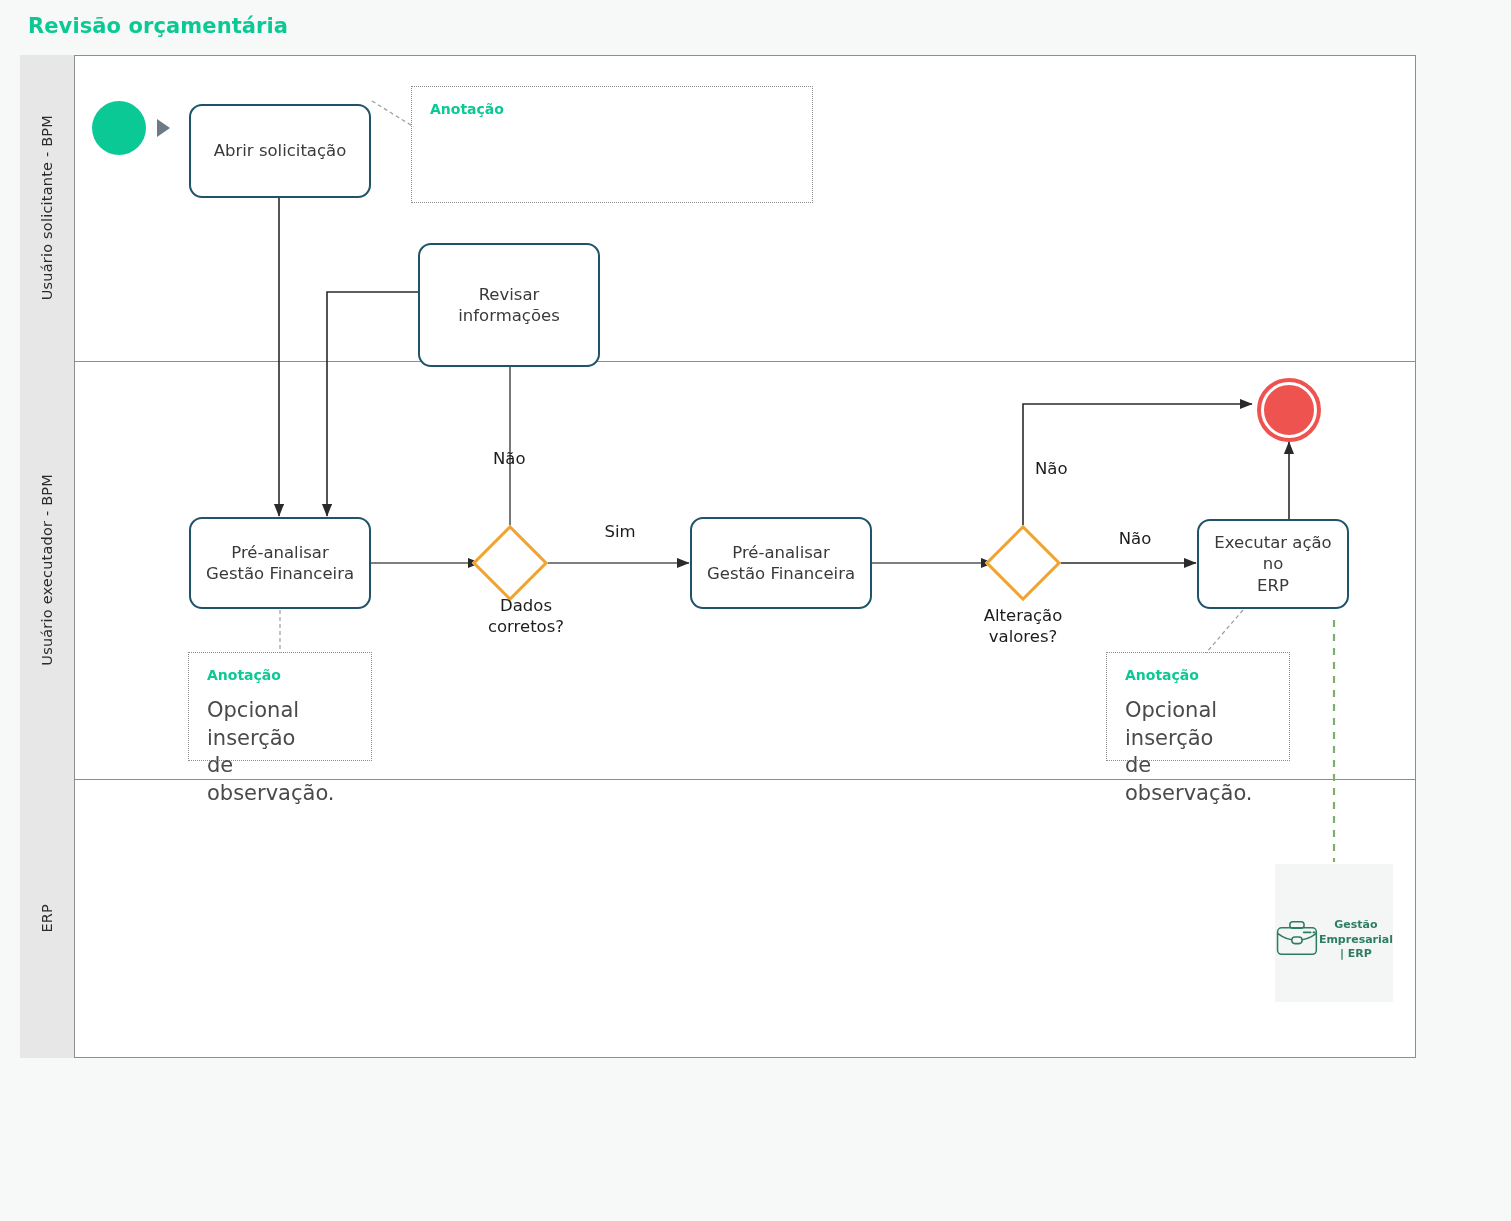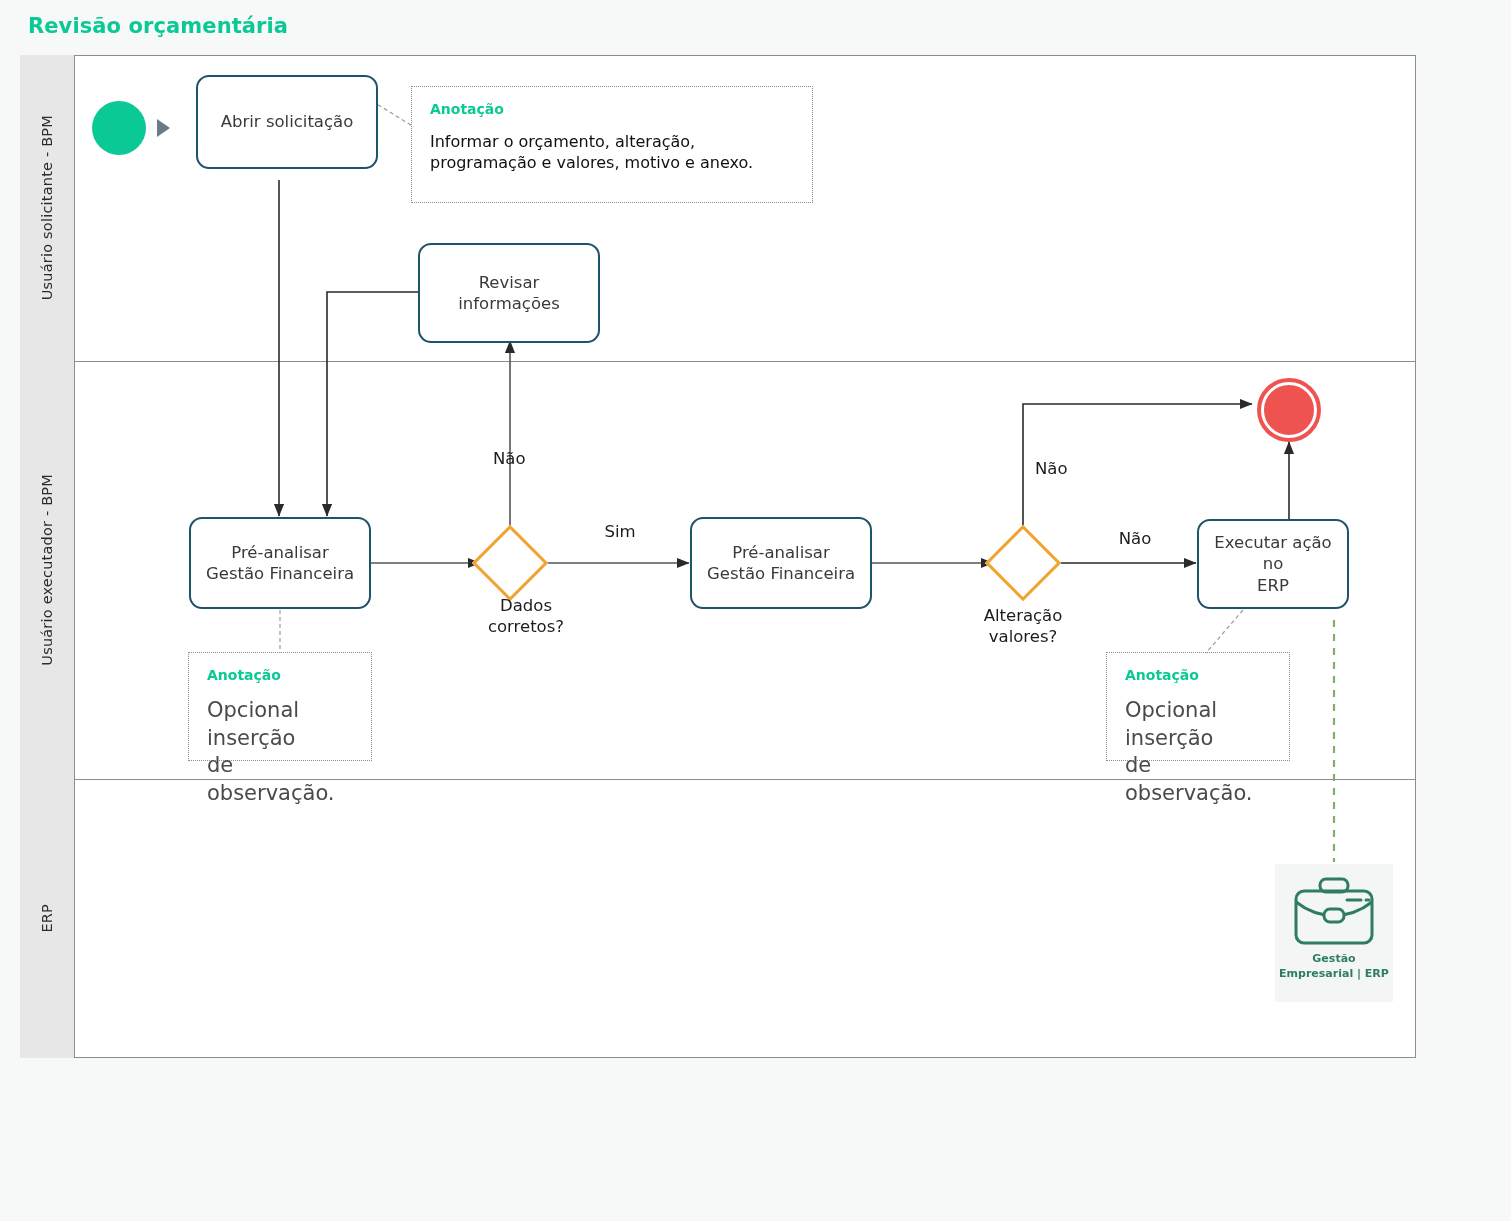--- a/index.html
+++ b/index.html
@@ -169,21 +169,21 @@
   
   #erp-system {
     position: absolute;
     left: 1275px;
     top: 864px;
     width: 118px;
     height: 138px;
     background: #f4f6f5;
     box-sizing: border-box;
     display: flex;
-    flex-direction: column;
+    flex-direction: row;
     align-items: center;
     justify-content: flex-start;
     padding-top: 10px;
   }
   #erp-system .erp-caption {
     margin-top: 4px;
     font-size: 11px;
     font-weight: bold;
     color: #2e7d62;
     text-align: center;
@@ -251,25 +251,25 @@
   <path d="M280,610 L280,653" fill="none" stroke="#9b9b9b" stroke-width="1.2" stroke-dasharray="4,3"></path>
 
   <path d="M1243,610 L1206,653" fill="none" stroke="#9b9b9b" stroke-width="1.2" stroke-dasharray="4,3"></path>
 
   <path d="M1334,620 L1334,862" fill="none" stroke="#7fae6e" stroke-width="2.2" stroke-dasharray="7,7"></path>
 </svg>
 
 <div class="node start-event" style="left:92px; top:101px;"></div>
 <div class="node start-arrow" style="left:157px; top:119px;"></div>
 
-<div class="node task" style="left:189px; top:75px; width:182px; height:94px;margin-left:7px;">
+<div class="node task" style="left:189px; top:104px; width:182px; height:94px;">
   <span>Abrir solicitação</span>
 </div>
 
-<div class="node task" style="left:418px; top:243px; width:182px; height:100px; white-space:pre-line;">
+<div class="node task" style="left:418px; top:243px; width:182px; height:124px; white-space:pre-line;">
   <span>Revisar
 informações</span>
 </div>
 
 <div class="node task" style="left:189px; top:517px; width:182px; height:92px; white-space:pre-line;">
   <span>Pré-analisar
 Gestão Financeira</span>
 </div>
 
 <div class="node task" style="left:690px; top:517px; width:182px; height:92px; white-space:pre-line;">
@@ -295,22 +295,20 @@
 <div class="flow-label" style="left:493px; top:449px; width:90px; text-align:left;">Não</div>
 
 <div class="flow-label" style="left:585px; top:522px; width:70px;">Sim</div>
 
 <div class="flow-label" style="left:1035px; top:459px; width:70px; text-align:left;">Não</div>
 
 <div class="flow-label" style="left:1100px; top:529px; width:70px;">Não</div>
 
 <div class="annotation" id="annotation-1" style="left:411px; top:86px; width:402px; height:117px;">
   <div class="ann-title">Anotação</div>
-  <div class="ann-body">Informar o orçamento, alteração,
-programação e valores, motivo e anexo.</div>
 </div>
 
 <div class="annotation" id="annotation-2" style="left:188px; top:652px; width:184px; height:109px;">
   <div class="ann-title">Anotação</div>
   <div class="ann-body">Opcional inserção
 de observação.</div>
 </div>
 
 <div class="annotation" id="annotation-3" style="left:1106px; top:652px; width:184px; height:109px;">
   <div class="ann-title">Anotação</div>

